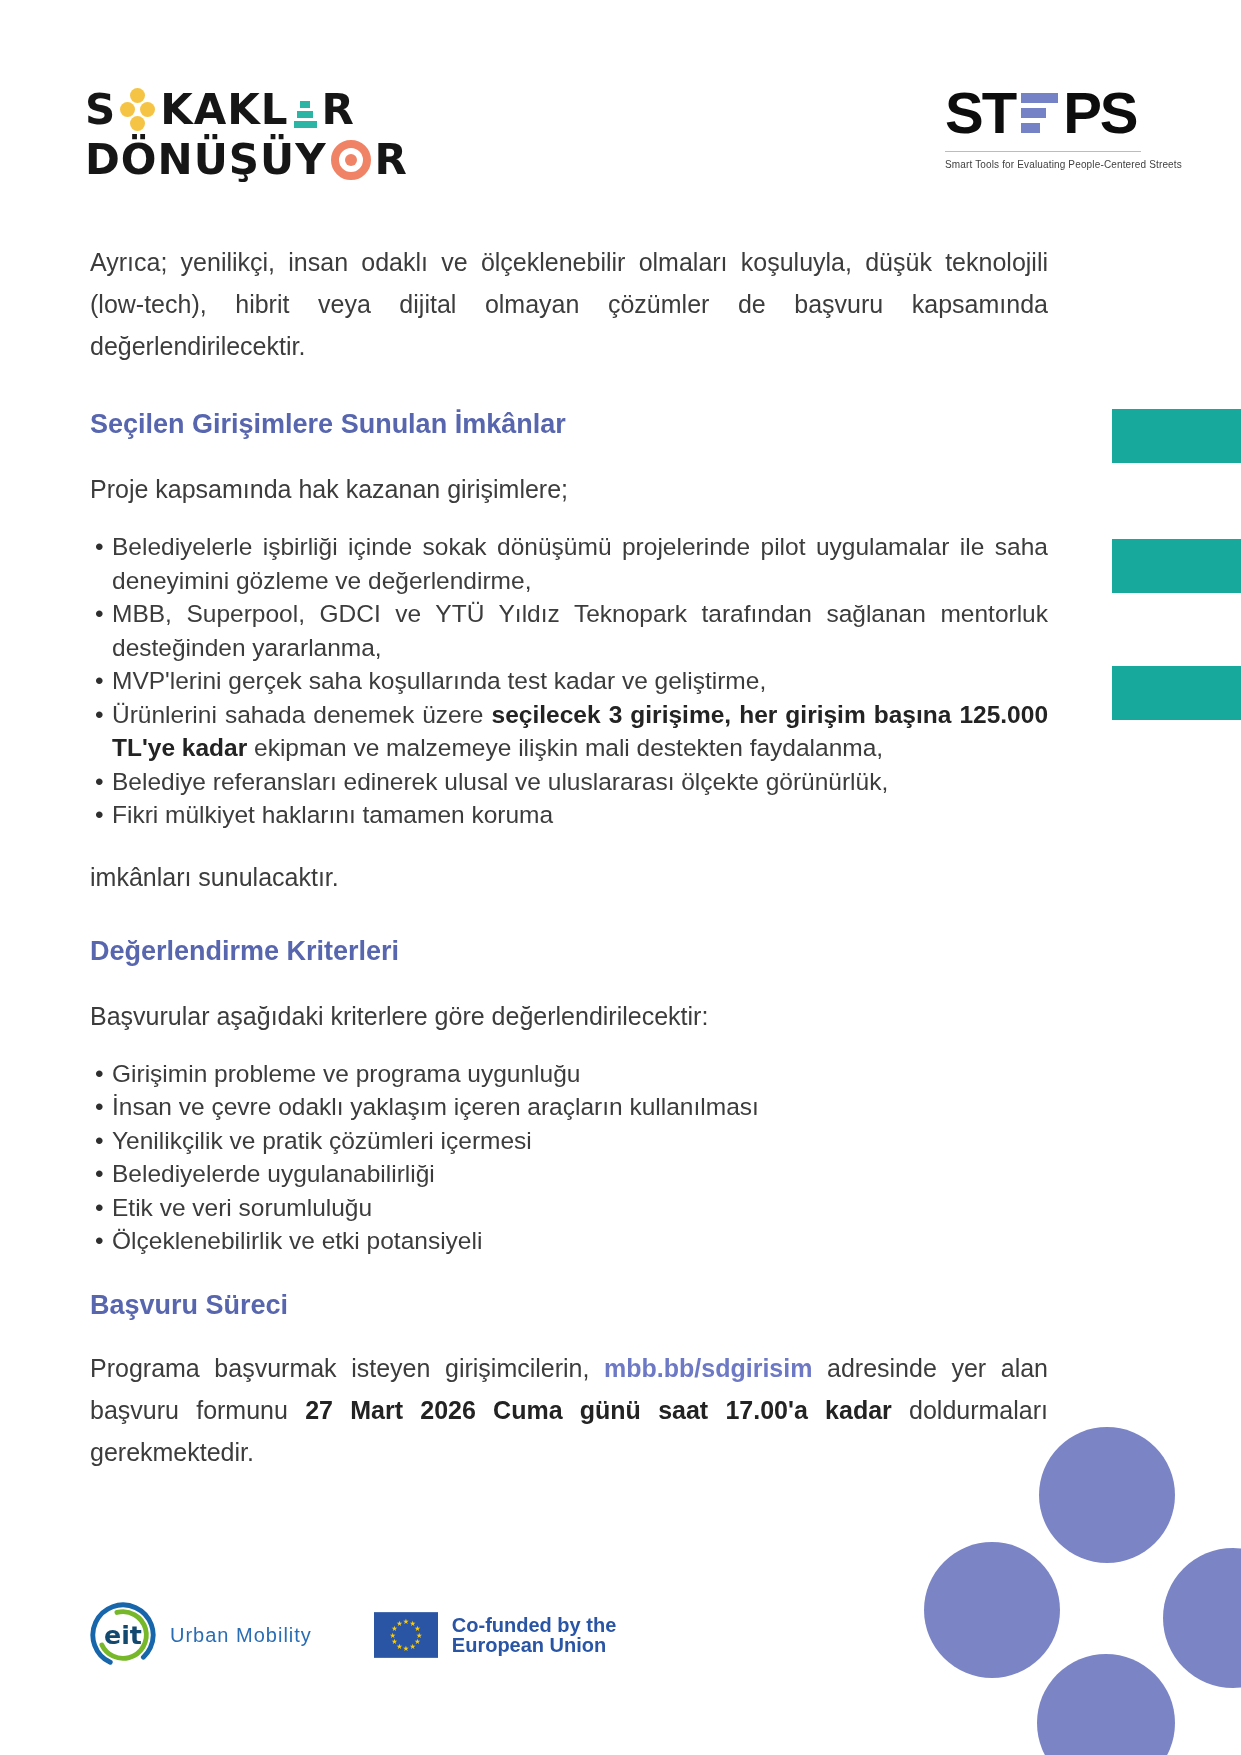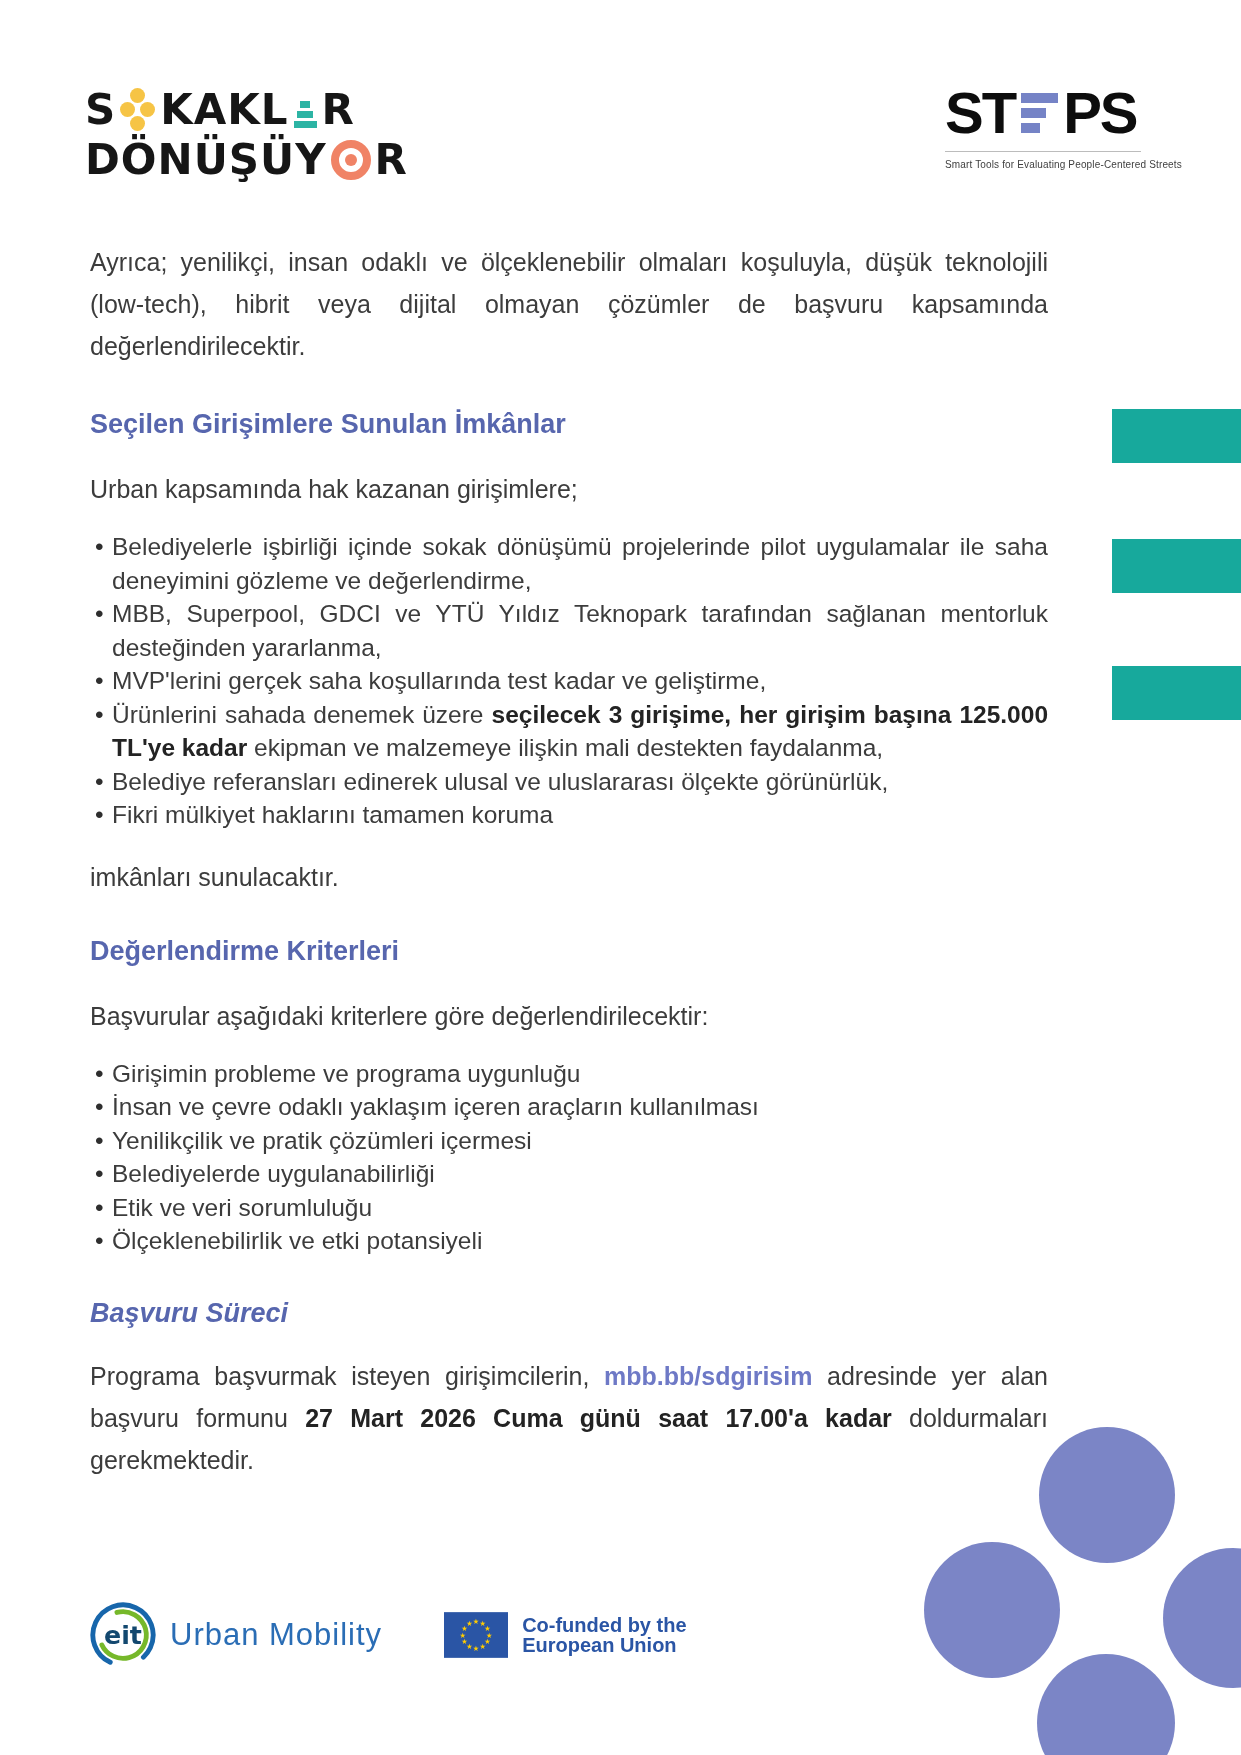--- a/index.html
+++ b/index.html
@@ -50,21 +50,21 @@
   .steps-rule{height:1px; background:#bcbcbc; margin:10px 0 7px;}
   .steps-tagline{font-size:10px; color:#3f3f3f; letter-spacing:0.15px; white-space:nowrap;}
   
   .content{width:963px; margin-left:85px; padding-left:5px; box-sizing:border-box;}
   .para{font-size:25px; line-height:42px; text-align:justify; margin:0;}
   .intro-para{margin-top:56px;}
   .section-heading{font-size:27px; font-weight:700; margin:0;
                    color:var(--accent-heading,#5766ae);}
   .h-opp{margin-top:42px;}
   .h-crit{margin-top:38px;}
-  .h-app{margin-top:40px;font-style:italic;}
+  .h-app{margin-top:32px;}
   .lead{margin-top:28px;}
   .blist{list-style:none; margin:20px 0 0; padding:0;
          font-size:24.5px; line-height:33.5px;}
   .blist li{position:relative; padding-left:22px; text-align:justify;}
   .blist li::before{content:"•"; position:absolute; left:5px; top:0; color:#2e2e2e;}
   .outro{margin-top:24px;}
   .seg-normal{font-weight:400;}
   .seg-bold{font-weight:700; color:#232323;}
   .seg-link{font-weight:700; color:var(--link,#6e79c6); cursor:pointer;}
   .app-para{margin-top:26px;}
@@ -76,21 +76,21 @@
   .deco-circle{position:absolute; border-radius:50%;
                background:var(--purple-circle,#7b85c6);}
   .dc-top{width:136px;height:136px; left:1039px; top:1427px;}
   .dc-left{width:136px;height:136px; left:924px; top:1542px;}
   .dc-right{width:140px;height:140px; left:1163px; top:1548px;}
   .dc-bottom{width:138px;height:138px; left:1037px; top:1654px;}
   
   .footer{position:absolute; left:88px; bottom:85px; display:flex;
           align-items:center; gap:62px;justify-content:center;}
   .eit{display:flex; align-items:center; gap:12px;}
-  .eit-text{font-size:31px; color:#2a6db5; letter-spacing:1px;}
+  .eit-text{font-size:20px; color:#2a6db5; letter-spacing:1px;}
   .eu{display:flex; align-items:center; gap:14px;}
   .eu-text{font-size:20px; font-weight:700; color:var(--eu-blue,#2a55a5); line-height:20px;}
 </style>
 </head>
 <body>
 
 <div class="page">
 
   <div class="header">
     <div class="brand">
@@ -130,21 +130,21 @@
       <div class="steps-rule"></div>
       <div class="steps-tagline">Smart Tools for Evaluating People-Centered Streets</div>
     </div>
   </div>
 
   <div class="content">
 
     <p class="para intro-para">Ayrıca; yenilikçi, insan odaklı ve ölçeklenebilir olmaları koşuluyla, düşük teknolojili (low-tech), hibrit veya dijital olmayan çözümler de başvuru kapsamında değerlendirilecektir.</p>
 
     <h2 class="section-heading h-opp">Seçilen Girişimlere Sunulan İmkânlar</h2>
-    <p class="para lead">Urban kapsamında hak kazanan girişimlere;</p>
+    <p class="para lead">Proje kapsamında hak kazanan girişimlere;</p>
     <ul class="blist">
         <li><span class="seg-normal">Belediyelerle işbirliği içinde sokak dönüşümü projelerinde pilot uygulamalar ile saha deneyimini gözleme ve değerlendirme,</span></li>
         <li><span class="seg-normal">MBB, Superpool, GDCI ve YTÜ Yıldız Teknopark tarafından sağlanan mentorluk desteğinden yararlanma,</span></li>
         <li><span class="seg-normal">MVP'lerini gerçek saha koşullarında test kadar ve geliştirme,</span></li>
         <li><span class="seg-normal">Ürünlerini sahada denemek üzere </span><span class="seg-bold">seçilecek 3 girişime, her girişim başına 125.000 TL'ye kadar</span><span class="seg-normal"> ekipman ve malzemeye ilişkin mali destekten faydalanma,</span></li>
         <li><span class="seg-normal">Belediye referansları edinerek ulusal ve uluslararası ölçekte görünürlük,</span></li>
         <li><span class="seg-normal">Fikri mülkiyet haklarını tamamen koruma</span></li>
       </ul>
     <p class="para outro">imkânları sunulacaktır.</p>
 

